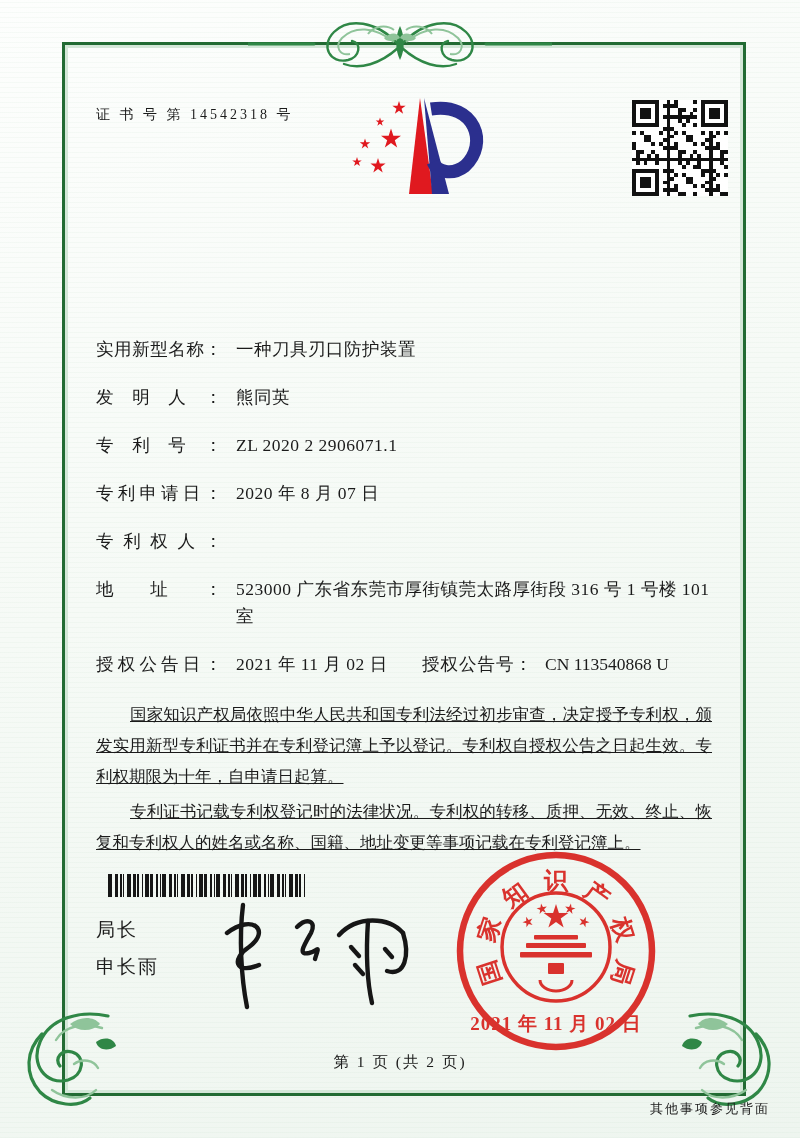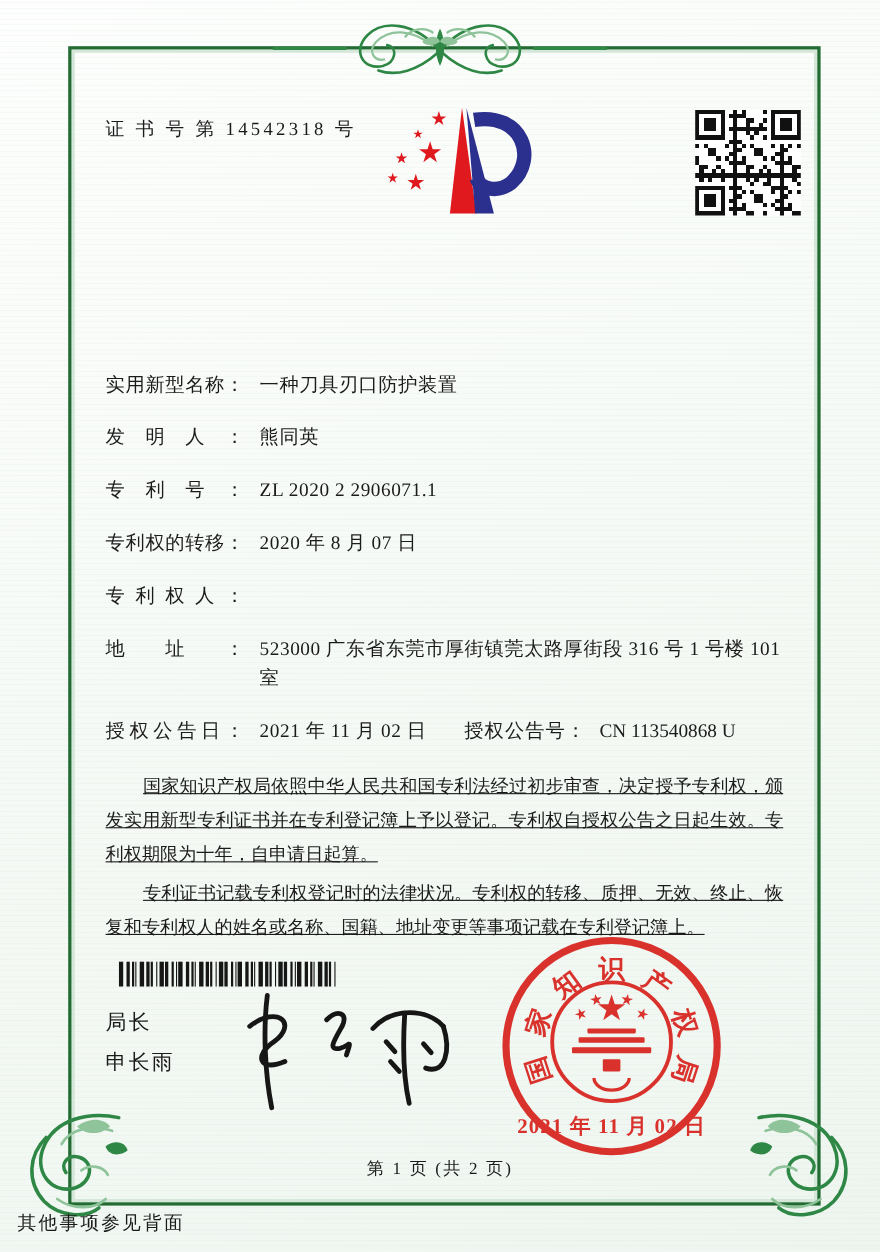--- a/index.html
+++ b/index.html
@@ -10,42 +10,42 @@
     background:
       repeating-linear-gradient(0deg, rgba(180,214,188,.10) 0 1px, rgba(255,255,255,0) 1px 5px),
       linear-gradient(160deg,#fdfefd 0%,#f6faf6 45%,#eef5ef 100%);
   }
   .frame{
     position:absolute;left:62px;top:42px;width:678px;height:1048px;
     border:3px solid #226b33;
     box-shadow: inset 0 0 0 3px #d4e7d8;
     background:transparent;
   }
-  .cert-no{position:absolute;left:96px;top:106px;font-size:17px;letter-spacing:3px;}
+  .cert-no{position:absolute;left:96px;top:106px;font-size:14px;letter-spacing:3px;}
   .logo{position:absolute;left:333px;top:92px;}
   .qr{position:absolute;left:632px;top:100px;}
   .title{position:absolute;left:0;right:0;top:230px;text-align:center;
     font-size:44px;font-weight:bold;letter-spacing:11px;}
   .fields{position:absolute;left:96px;right:88px;top:336px;font-size:17.5px;}
   .field{display:flex;margin-bottom:21px;line-height:27px;}
   .flabel{flex:0 0 126px;margin-right:14px;text-align:justify;text-align-last:justify;
     -moz-text-align-last:justify;text-justify:inter-character;}
   .fvalue{flex:1;letter-spacing:.5px;}
   .gval{flex:0 0 186px;letter-spacing:.5px;}
   .glabel2{margin-right:12px;letter-spacing:1px;}
   .paras{margin-top:13px;text-decoration:underline;}
   .paras p{margin:0 0 4px 0;font-size:16.5px;line-height:31px;text-indent:34px;text-align:justify;}
   .barcode{position:absolute;left:108px;top:874px;width:202px;height:23px;font-size:0;overflow:hidden;}
   .barcode span{display:inline-block;height:100%;background:#161616;vertical-align:top;}
   .signer{position:absolute;left:96px;top:920px;font-size:19px;line-height:20px;}
   .signer div{margin-bottom:17px;letter-spacing:2px;}
   .signature{position:absolute;left:205px;top:893px;}
   .seal{position:absolute;left:448px;top:843px;opacity:.93;}
   .pagenum{position:absolute;left:0;right:0;top:1052px;text-align:center;font-size:15.5px;letter-spacing:2px;}
-  .backnote{position:absolute;left:0;right:30px;top:1100px;text-align:left;font-size:17px;letter-spacing:2px;padding-left:16px;}
+  .backnote{position:absolute;left:0;right:30px;top:1100px;text-align:right;font-size:13px;letter-spacing:2px;padding-left:16px;}
   .orn-top{position:absolute;left:248px;top:12px;}
   .orn-bl{position:absolute;left:12px;top:1006px;}
   .orn-br{position:absolute;left:678px;top:1006px;}
   svg text{font-family:"Liberation Serif","DejaVu Serif",serif;}
 </style>
 </head>
 <body>
 
 <div class="page">
 
@@ -332,21 +332,21 @@
     </div>
     <div class="field">
       <span class="flabel">发明人：</span>
       <span class="fvalue">熊同英</span>
     </div>
     <div class="field">
       <span class="flabel">专利号：</span>
       <span class="fvalue">ZL 2020 2 2906071.1</span>
     </div>
     <div class="field">
-      <span class="flabel">专利权的转移：</span>
+      <span class="flabel">专利申请日：</span>
       <span class="fvalue">2020 年 8 月 07 日</span>
     </div>
     <div class="field">
       <span class="flabel">专利权人：</span>
     </div>
     <div class="field">
       <span class="flabel">地址：</span>
       <span class="fvalue">523000 广东省东莞市厚街镇莞太路厚街段 316 号 1 号楼 101 室</span>
     </div>
     <div class="field">

